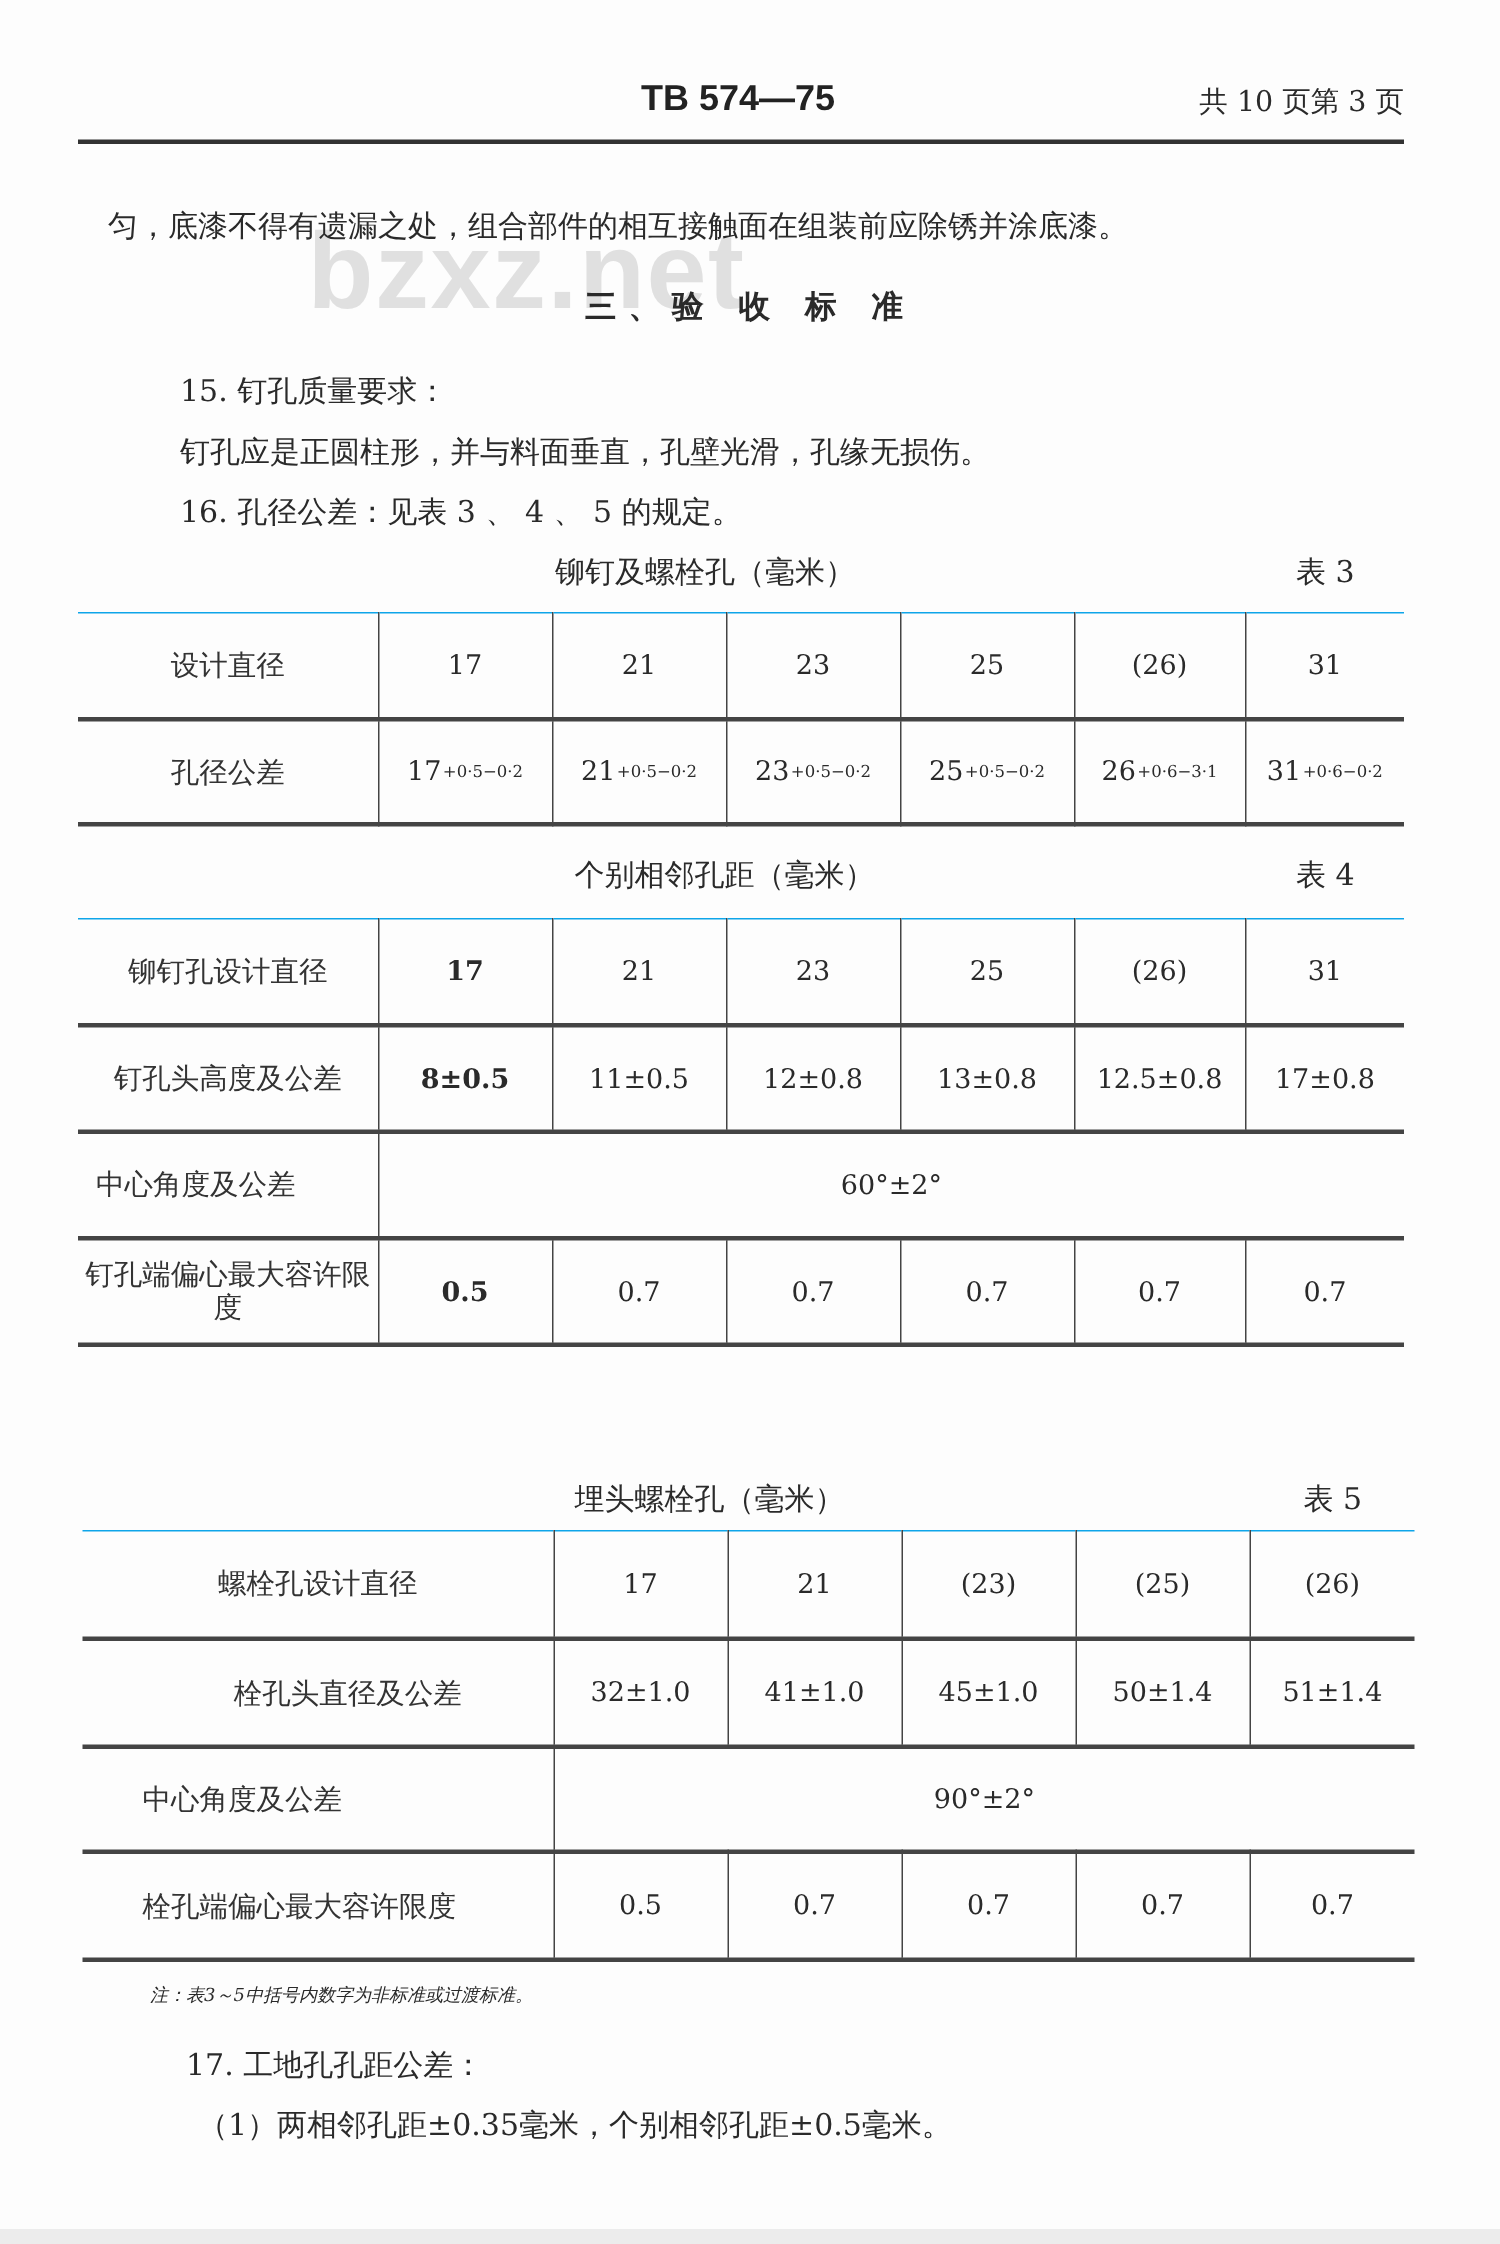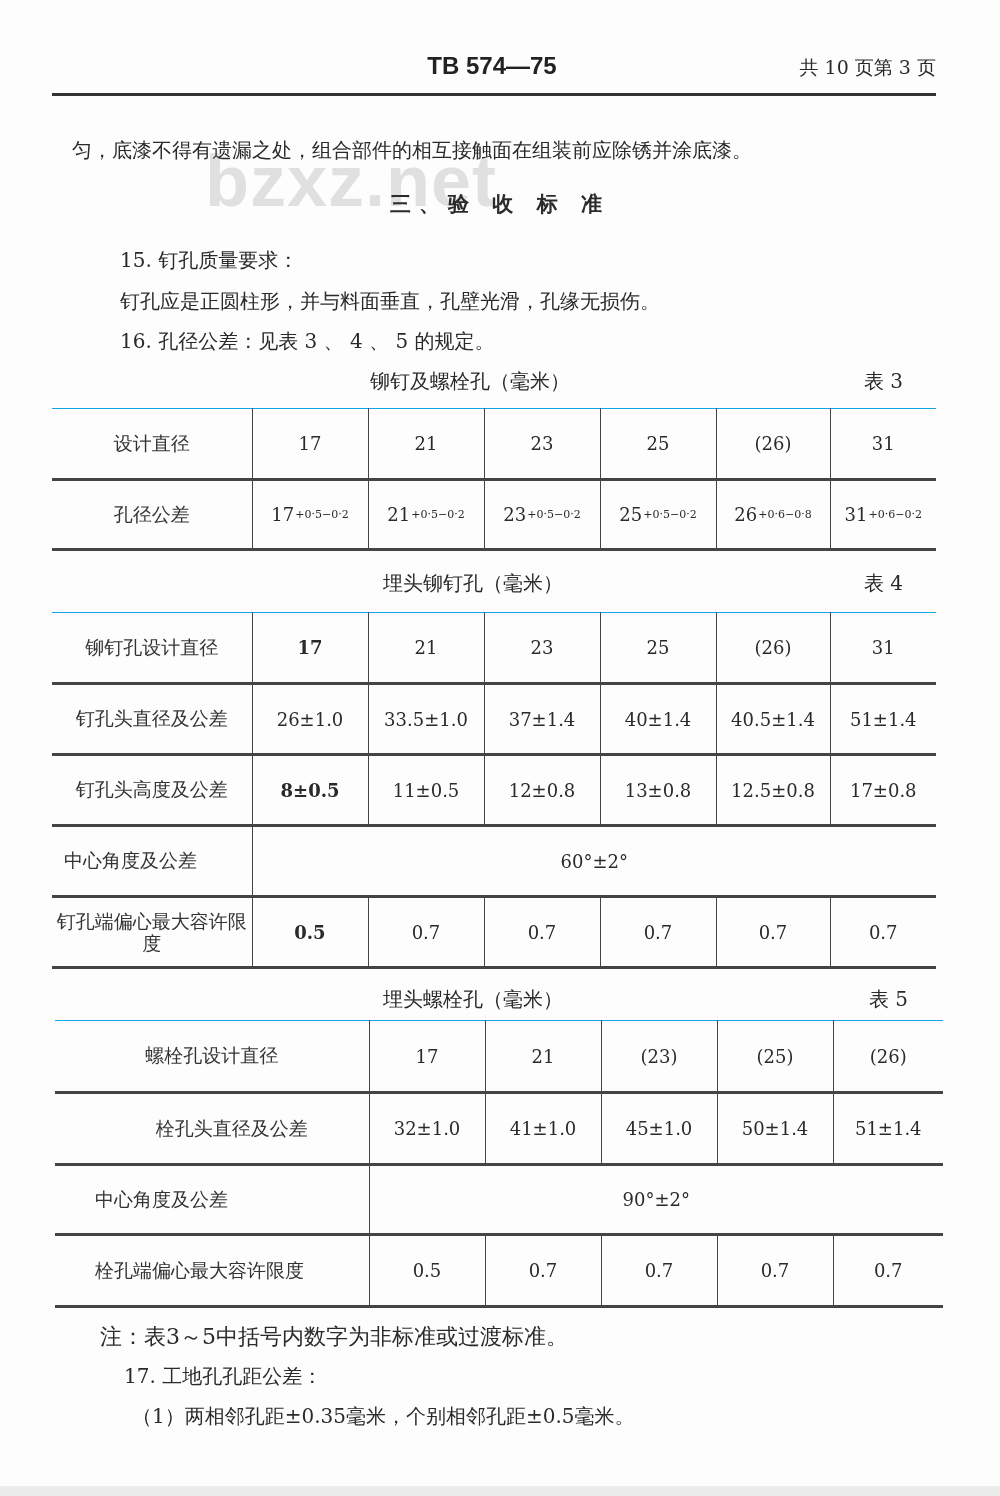--- a/index.html
+++ b/index.html
@@ -21,21 +21,21 @@
   td { text-align: center; vertical-align: middle; font-size: 18px; padding: 0; border-left: 1.5px solid #444; border-right: 1.5px solid #444; }
   td:first-child { border-left: none; }
   td:last-child { border-right: none; }
   tr { border-bottom: 3px solid #444; }
   tr.first { border-top: 1px solid #0ea5e9; }
   td.lbl { font-size: 19px; color:#333; }
   td.bold { font-weight: bold; }
   .tol { display: inline-flex; align-items: center; }
   .tol .base { font-size: 18px; }
   .tol .stack { display: inline-flex; flex-direction: row; font-size: 11px; line-height: 11px; text-align: left; margin-left: 1px; }
-  .note { font-size: 22px; }
+  .note { font-size: 12px; font-style: italic; }
   .bottom-band { left: 0; top: 1486px; width: 1000px; height: 10px; background: #ececec; }
 </style>
 </head>
 <body>
 
 <div class="abs header-code"><span>TB 574—75</span></div>
 <div class="abs header-page">共 10 页第 3 页</div>
 <div class="abs header-rule"></div>
 
 <div class="abs watermark">bzxz.net</div>
@@ -95,35 +95,35 @@
             <span class="base">25</span>
             <span class="stack">
               <span>+0·5</span>
               <span>−0·2</span>
             </span>
           </span></td>
     <td><span class="tol">
             <span class="base">26</span>
             <span class="stack">
               <span>+0·6</span>
-              <span>−0·8</span>
+              <span>−3·1</span>
             </span>
           </span></td>
     <td><span class="tol">
             <span class="base">31</span>
             <span class="stack">
               <span>+0·6</span>
               <span>−0·2</span>
             </span>
           </span></td>
   </tr>
 </tbody>
   </table>
 
-<div class="abs caption" style="left:383px; top:570px;">埋头铆钉孔（毫米）</div>
+<div class="abs caption" style="left:383px; top:570px;">个别相邻孔距（毫米）</div>
 <div class="abs tbl-no" style="left:864px; top:570px;">表 4</div>
 <table style="left:52px; top:612px; width:884px;">
   <colgroup>
       <col style="width:200px">
       <col style="width:116px">
       <col style="width:116px">
       <col style="width:116px">
       <col style="width:116px">
       <col style="width:114px">
       <col style="width:106px">
@@ -132,29 +132,20 @@
       <tr class="first" style="height:71px;">
     <td class="lbl">铆钉孔设计直径</td>
     <td class="bold">17</td>
     <td>21</td>
     <td>23</td>
     <td>25</td>
     <td>(26)</td>
     <td>31</td>
   </tr>
   <tr style="height:71px;">
-    <td class="lbl">钉孔头直径及公差</td>
-    <td>26±1.0</td>
-    <td>33.5±1.0</td>
-    <td>37±1.4</td>
-    <td>40±1.4</td>
-    <td>40.5±1.4</td>
-    <td>51±1.4</td>
-  </tr>
-  <tr style="height:71px;">
     <td class="lbl">钉孔头高度及公差</td>
     <td class="bold">8±0.5</td>
     <td>11±0.5</td>
     <td>12±0.8</td>
     <td>13±0.8</td>
     <td>12.5±0.8</td>
     <td>17±0.8</td>
   </tr>
   <tr style="height:71px;">
     <td class="lbl" style="text-align:left; padding-left:12px;">中心角度及公差</td>

